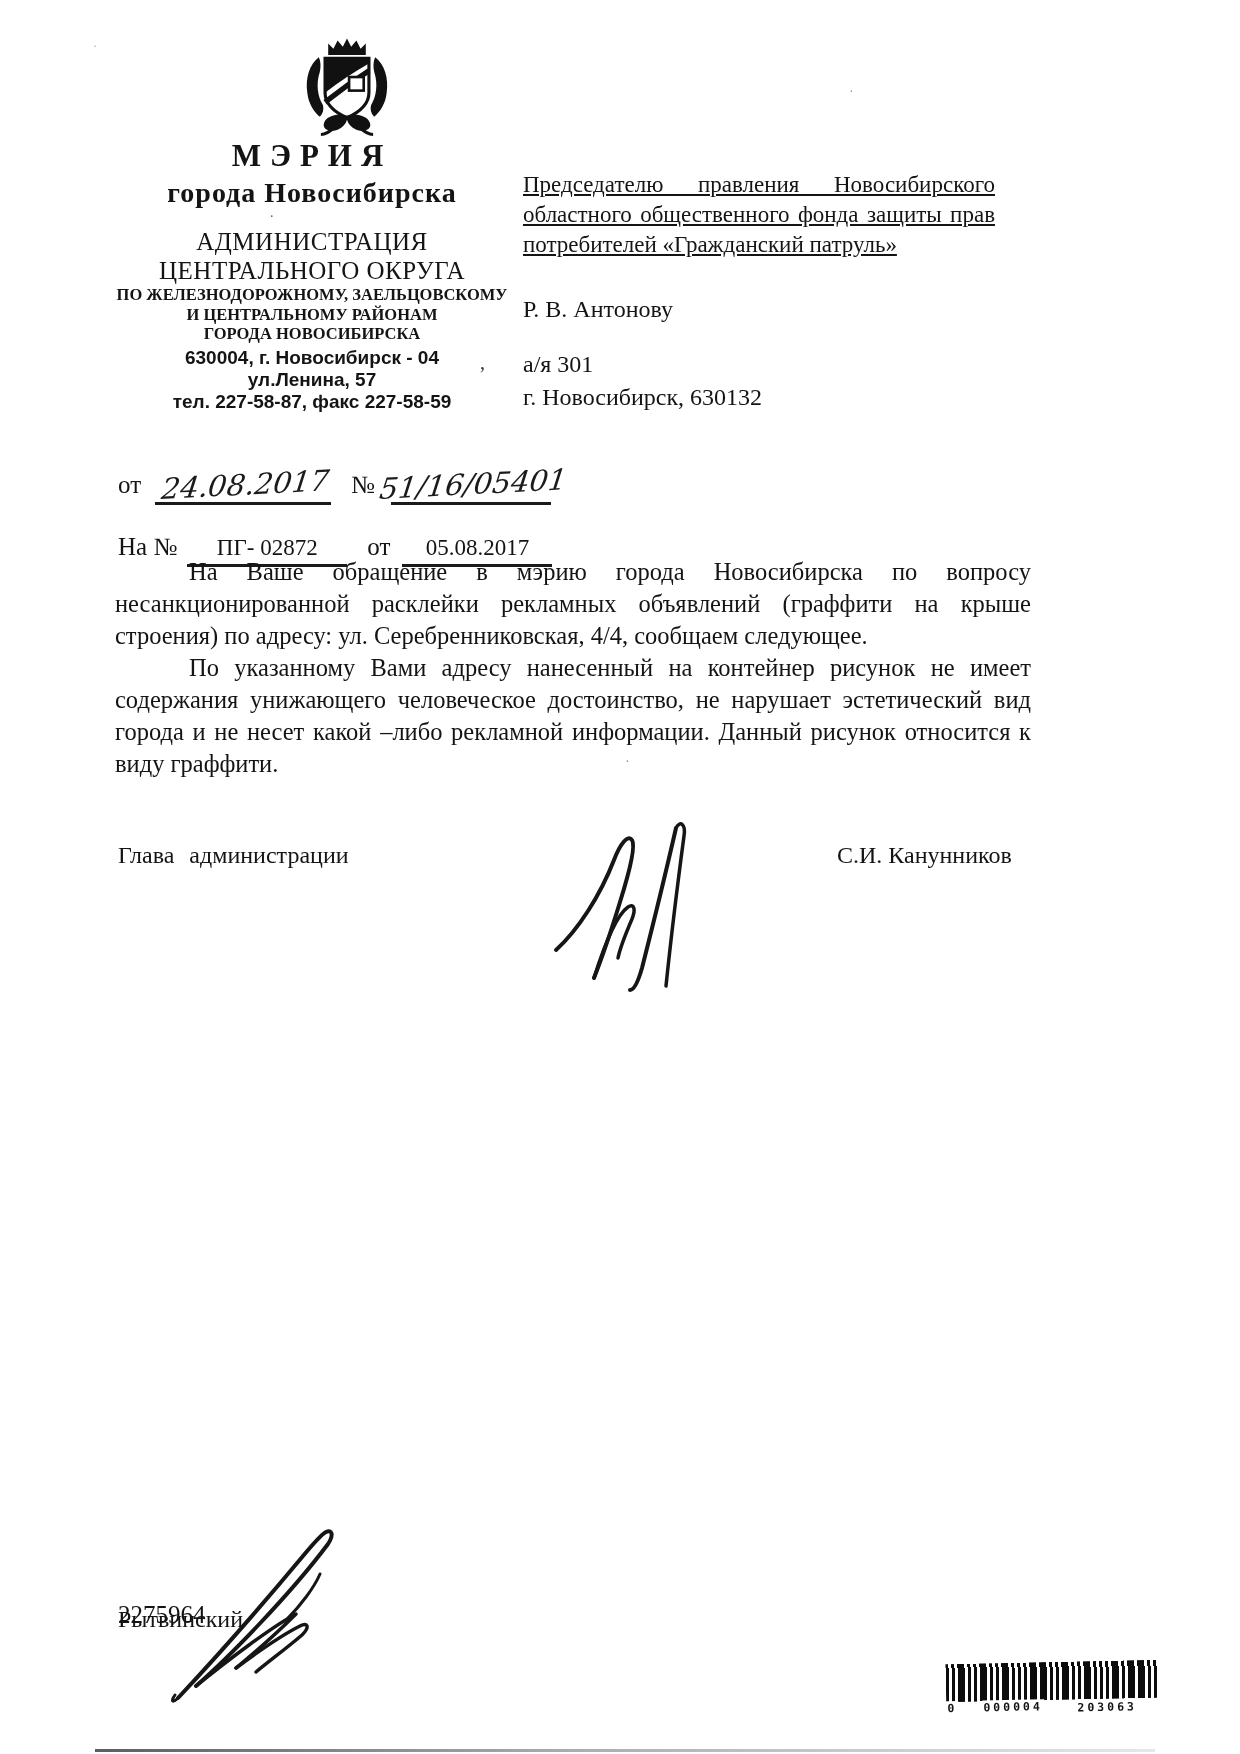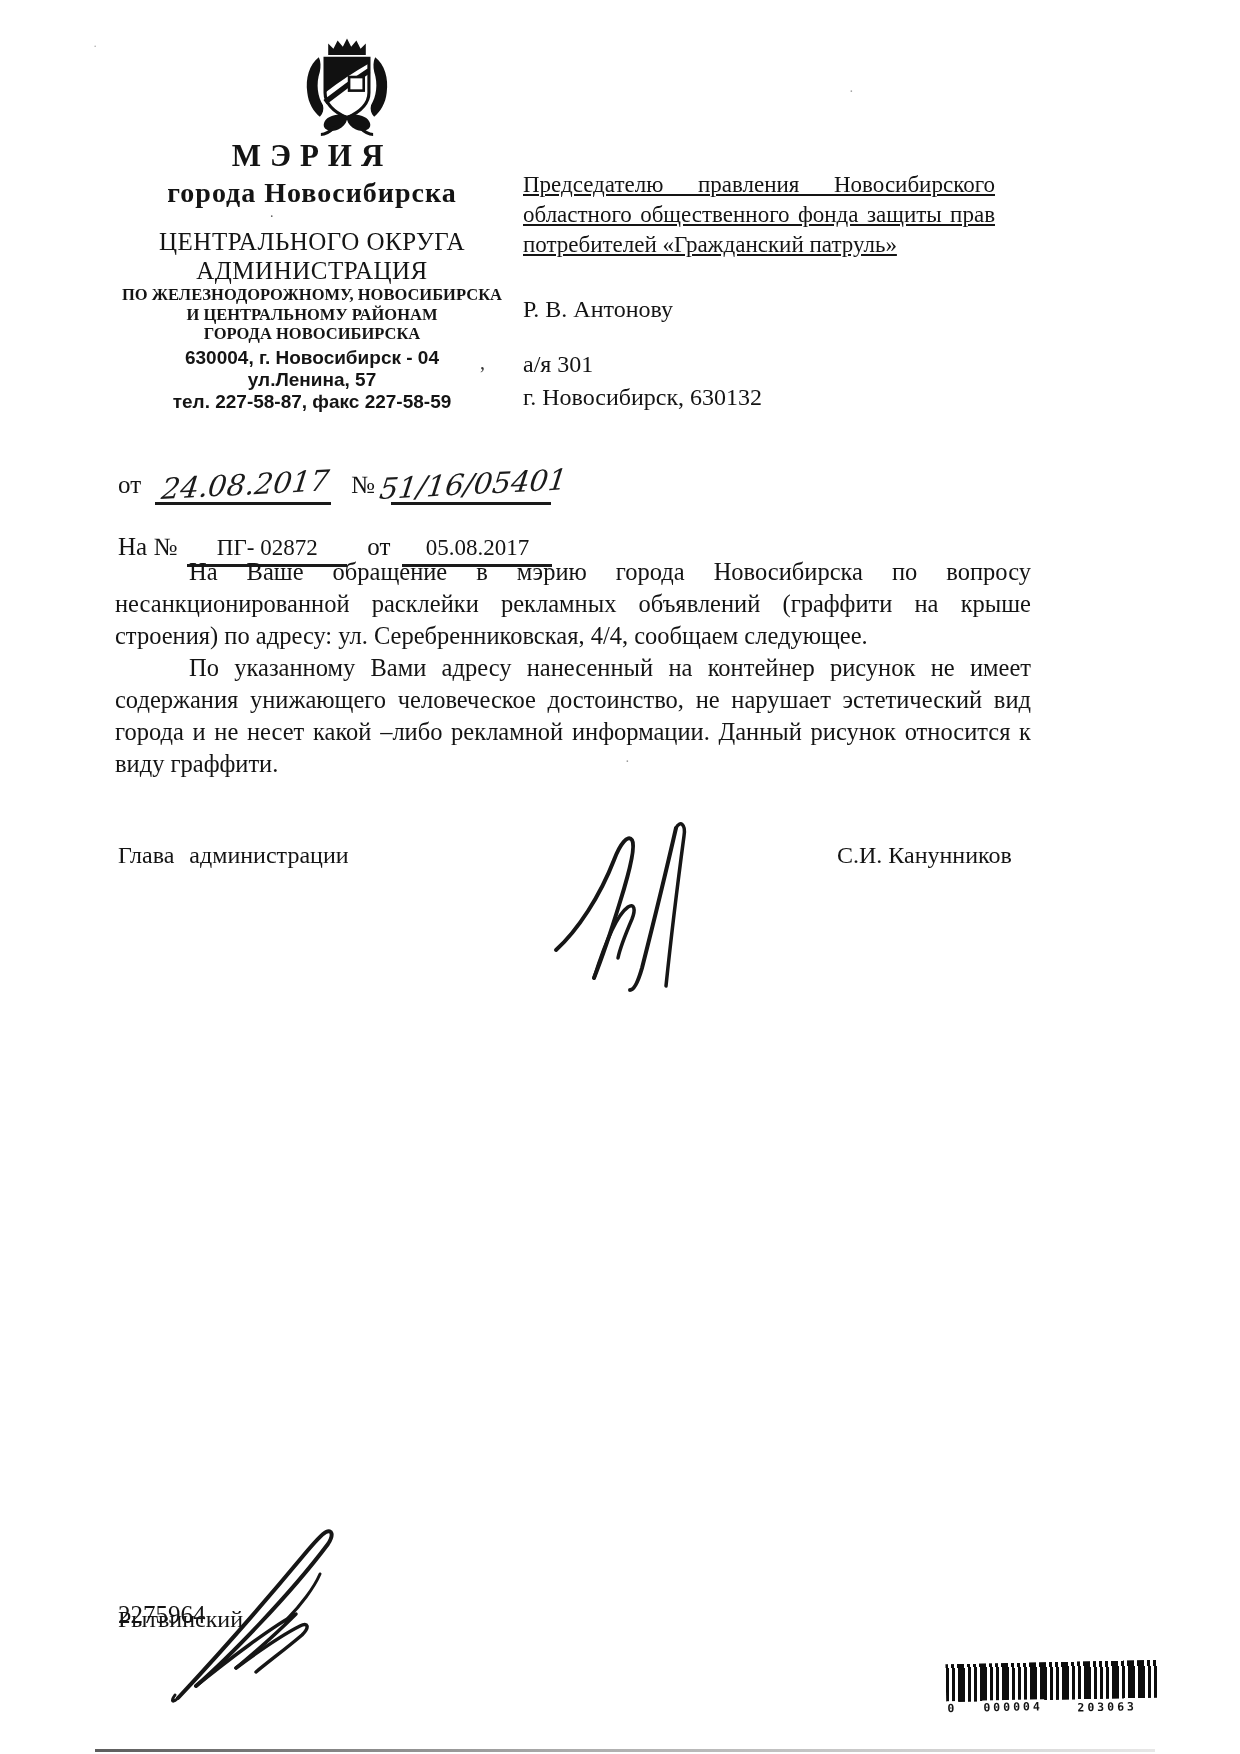--- a/index.html
+++ b/index.html
@@ -82,23 +82,23 @@
     <path d="M18,18 c-9,7 -13,20 -11,34 c1,10 6,18 12,23 c3,-3 4,-7 3,-11 c-5,-8 -7,-20 -3,-32 c1,-5 1,-10 -1,-14 z" fill="#111"></path>
     <path d="M72,18 c9,7 13,20 11,34 c-1,10 -6,18 -12,23 c-3,-3 -4,-7 -3,-11 c5,-8 7,-20 3,-32 c-1,-5 -1,-10 1,-14 z" fill="#111"></path>
     <path d="M45,74 c-10,-3 -20,1 -22,7 c-2,6 6,10 14,6 c4,-2 7,-5 8,-9 c1,4 4,7 8,9 c8,4 16,0 14,-6 c-2,-6 -12,-10 -22,-7 z" fill="#111"></path>
     <path d="M33,85 c-4,4 -8,7 -13,7 M57,85 c4,4 8,7 13,7" stroke="#111" stroke-width="3" fill="none"></path>
   </svg>
 
   <div class="lh-col">
     <div class="lh-title1">МЭРИЯ</div>
     <div class="lh-title2">города Новосибирска</div>
     <div class="lh-dept">
+      <div class="lh-dept-big">АДМИНИСТРАЦИЯ</div>
       <div class="lh-dept-big">ЦЕНТРАЛЬНОГО ОКРУГА</div>
-      <div class="lh-dept-big">АДМИНИСТРАЦИЯ</div>
-      <div class="lh-dept-small">ПО ЖЕЛЕЗНОДОРОЖНОМУ, НОВОСИБИРСКА</div>
+      <div class="lh-dept-small">ПО ЖЕЛЕЗНОДОРОЖНОМУ, ЗАЕЛЬЦОВСКОМУ</div>
       <div class="lh-dept-small">И ЦЕНТРАЛЬНОМУ РАЙОНАМ</div>
       <div class="lh-dept-small">ГОРОДА НОВОСИБИРСКА</div>
       <div class="lh-contact first">630004, г. Новосибирск - 04</div>
       <div class="lh-contact">ул.Ленина, 57</div>
       <div class="lh-contact">тел. 227-58-87, факс 227-58-59</div>
     </div>
   </div>
 
   <div class="ref-line ref-out">
     <span class="lbl">от</span><span class="uline u-out-date">

